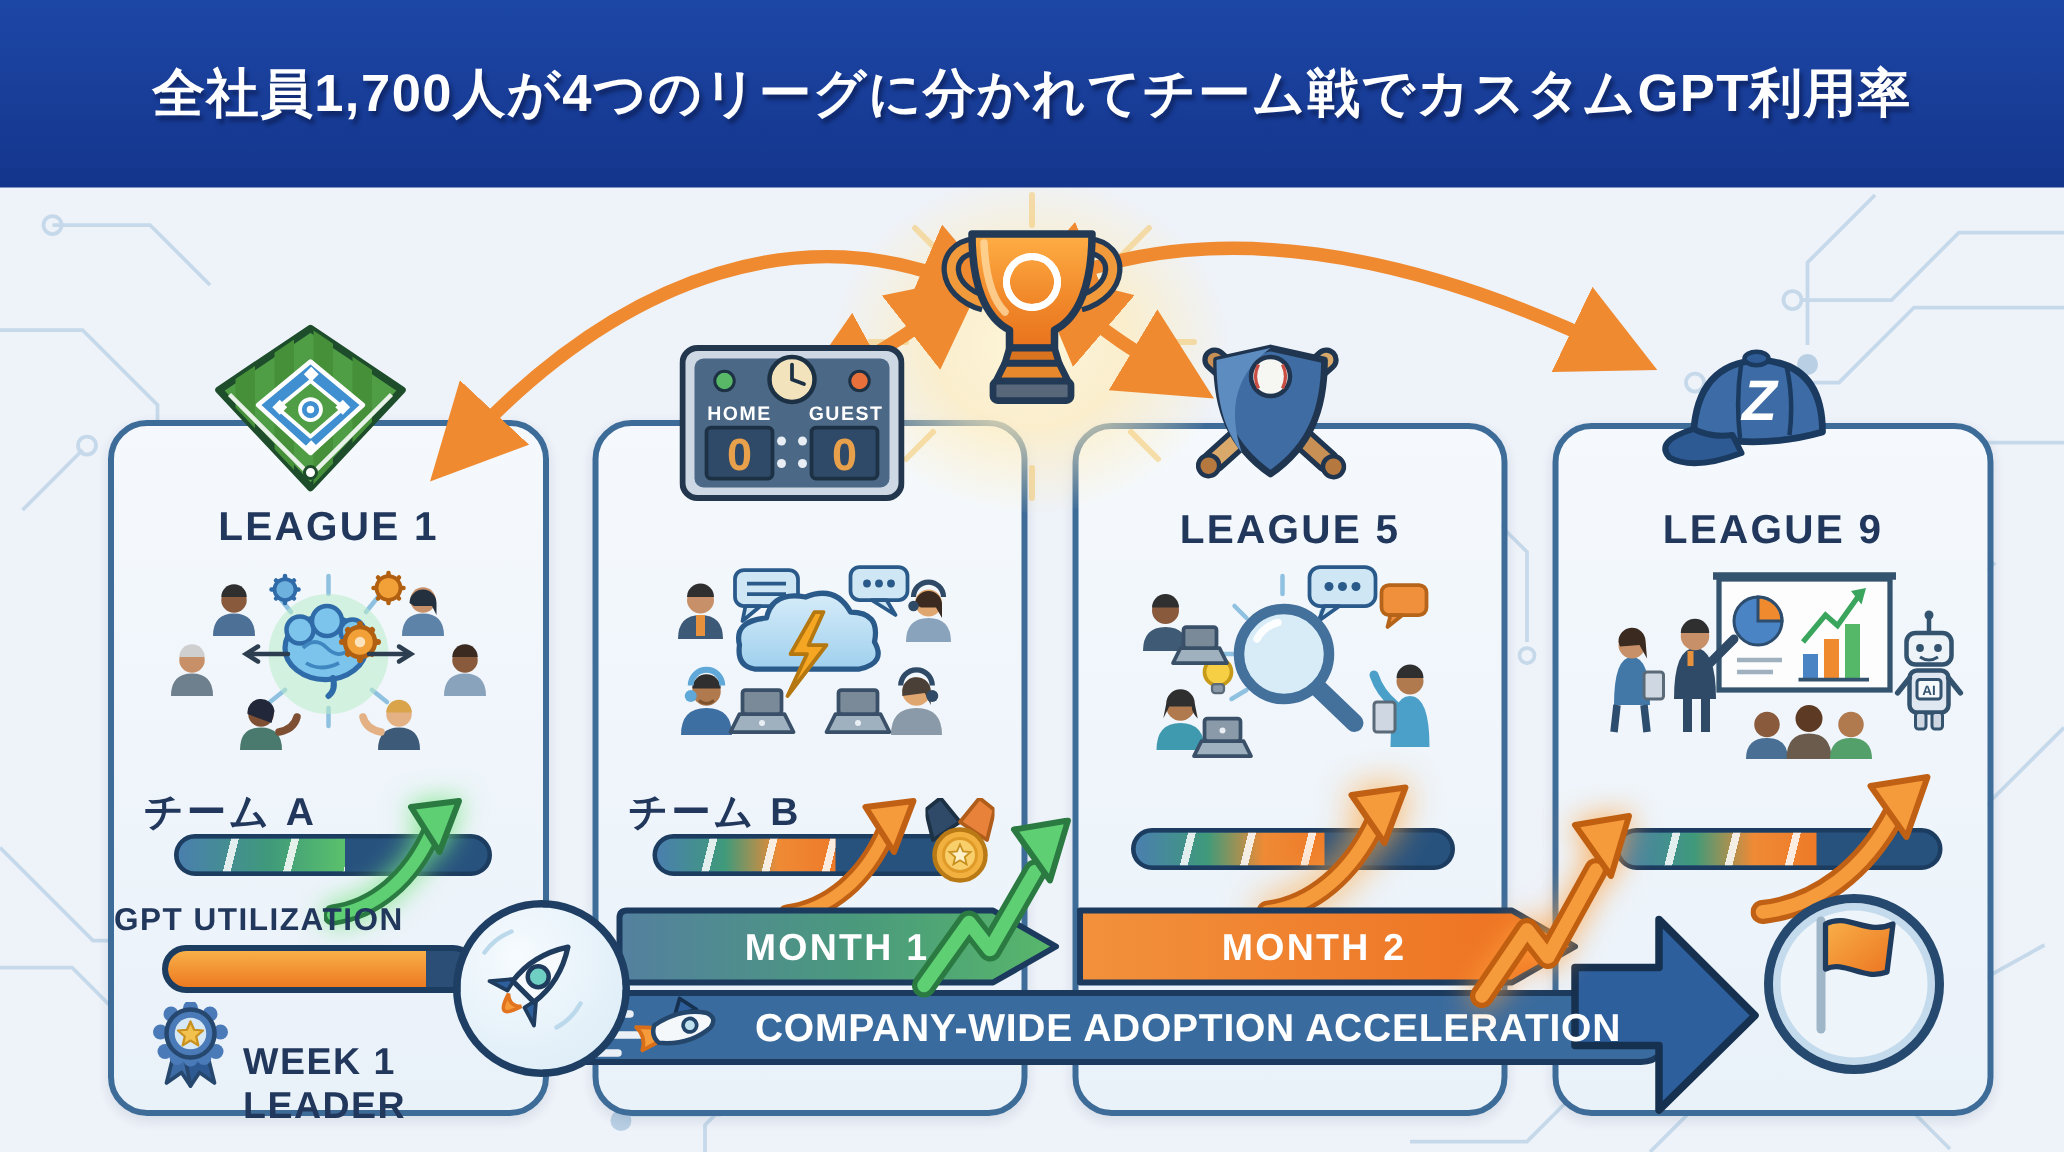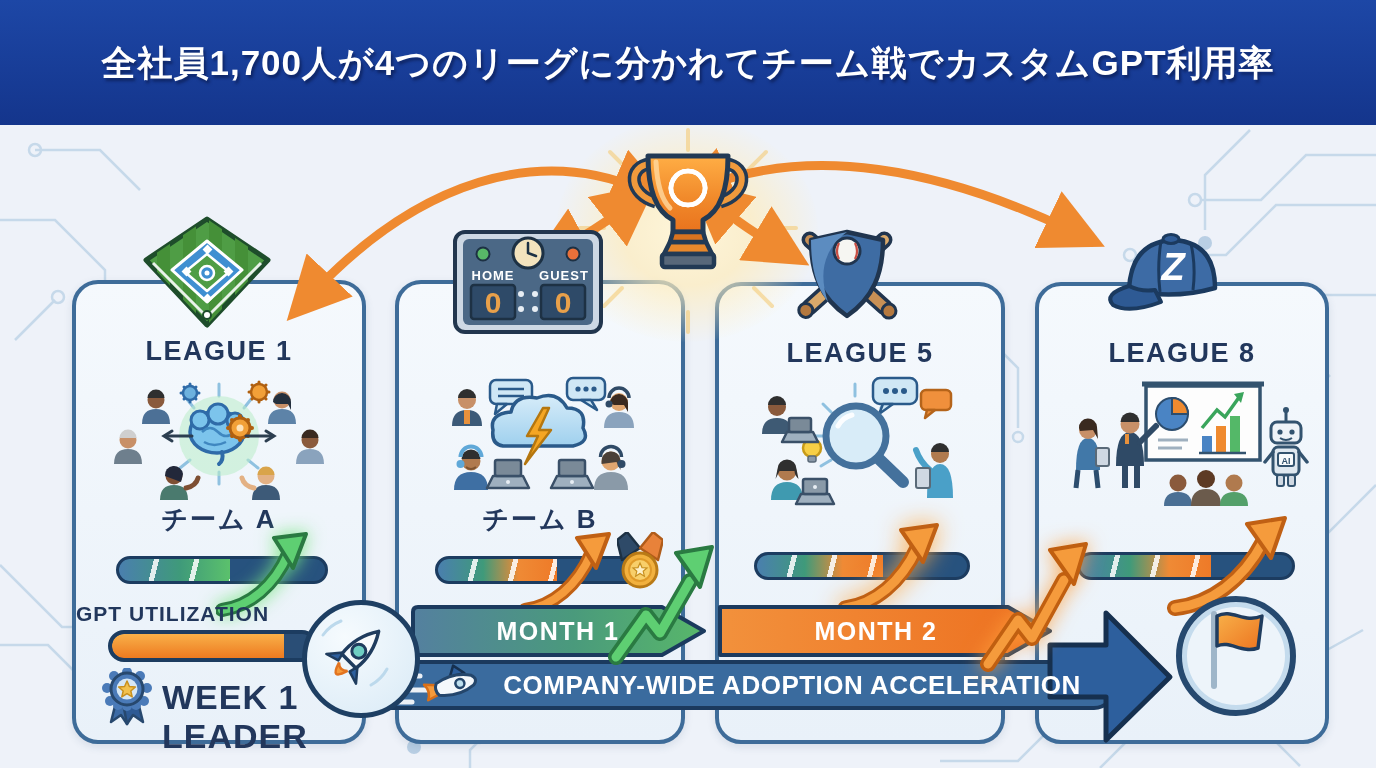--- a/index.html
+++ b/index.html
@@ -11,36 +11,36 @@
   
   #banner{left:0;top:0;width:1376px;height:125px;background:linear-gradient(#1d47a6,#14358c);
     display:flex;flex-direction:row;justify-content:center;align-items:center;z-index:5;}
   .banner-line{color:#fff;font-weight:700;font-size:35px;line-height:52px;letter-spacing:1px;
     text-shadow:2px 3px 3px rgba(8,18,60,.55);white-space:nowrap;}
   
   .card{position:absolute;background:linear-gradient(#f5f9fd,#e9f1f9);border:4px solid #3e6c99;
     border-radius:26px;z-index:2;box-shadow:0 3px 8px rgba(40,70,110,.12);margin-left:10px;}
   .card-title{position:absolute;left:0;right:0;top:52px;text-align:center;color:#22375c;
     font-size:27px;font-weight:700;letter-spacing:1.5px;}
-  .team-label{position:absolute;left:0;right:0;top:218px;text-align:center;color:#22375c;
-    font-size:26px;font-weight:700;letter-spacing:2px;}
+  .team-label{position:absolute;left:0;right:0;top:240px;color:#22375c;
+    font-size:26px;font-weight:700;letter-spacing:2px;padding-left:20px;}
   .illus{position:absolute;left:50%;transform:translateX(-50%);top:88px;}
   
   .pbar{position:absolute;height:22px;background:#27527e;border:3px solid #1c3c60;border-radius:15px;overflow:hidden;}
   .pfill{position:relative;height:100%;border-radius:12px 0 0 12px;}
   .pfill::after{content:"";position:absolute;inset:0;
     background:repeating-linear-gradient(104deg,transparent 0 34px,rgba(255,255,255,.85) 34px 39px);}
   .pfill.cool{background:linear-gradient(90deg,#4a7fae 0%,#3f9a7a 55%,#5bc16c 100%);}
   .pfill.warm{background:linear-gradient(90deg,#4a7fae 0%,#3f9a7a 38%,#ef8a35 68%,#ee7a28 100%);}
   .gpt-label{position:absolute;left:0;right:0;top:318px;text-align:left;color:#22375c;
     font-size:21px;font-weight:700;letter-spacing:1px;}
   .gpt-bar{position:absolute;left:32px;top:346px;width:202px;height:24px;background:#2a4e76;
     border:4px solid #1c3c60;border-radius:16px;overflow:hidden;}
   .gpt-fill{height:100%;background:linear-gradient(#f8b049,#ee7a20);border-radius:12px 0 0 12px;}
-  .week-label{position:absolute;left:86px;top:394px;color:#22375c;font-size:34px;font-weight:700;letter-spacing:1px;}
+  .week-label{position:absolute;left:86px;top:410px;color:#22375c;font-size:25px;font-weight:700;letter-spacing:1px;}
   
   .bar-label{fill:#ffffff;font-weight:700;font-size:25px;letter-spacing:1.5px;}
   .accel-label{fill:#ffffff;font-weight:700;font-size:26px;letter-spacing:.5px;}
   .circleBadge{position:absolute;border-radius:50%;}
   #rocket-circle{left:302px;top:600px;width:108px;height:108px;border:5px solid #1e3f63;
     background:radial-gradient(circle at 35% 30%,#f6fbfe,#d9eaf6);z-index:8;}
   #flag-circle{left:1176px;top:596px;width:108px;height:108px;border:6px solid #26496f;
     background:#edf4fa;box-shadow:inset 0 0 0 5px #c4dbed;z-index:8;}
   .z4{z-index:4;} .z6{z-index:6;} .z7{z-index:7;} .z3{z-index:3;} .z1{z-index:1;}
   #trophy-glow{left:556px;top:118px;width:262px;height:224px;z-index:3;
@@ -489,21 +489,21 @@
           <circle cx="22" cy="55.5" r="7" fill="#b5793f" stroke="#20354f" stroke-width="3"></circle>
         </g>
     </g>
     <path d="M77,14 L113,22 C113,56 103,80 77,98 C51,80 41,56 41,22 Z" fill="#3e6ca3" stroke="#20354f" stroke-width="4.5" stroke-linejoin="round"></path>
     <path d="M77,14 L41,22 C41,50 46,68 58,84 C50,60 50,34 77,14 Z" fill="#5c8cc0"></path>
     <circle cx="77" cy="33" r="13" fill="#f6f6f2" stroke="#20354f" stroke-width="3"></circle>
     <path d="M69,25 q-4,8 0,16 M85,25 q4,8 0,16" fill="none" stroke="#c94f44" stroke-width="2.2"></path>
   </svg>
 
   <div class="card" style="left:1025px;top:282px;width:286px;height:454px;">
-    <div class="card-title">LEAGUE 8</div>
+    <div class="card-title">LEAGUE 9</div>
     <svg class="illus" width="256" height="132" viewBox="0 0 256 132">
       <g>
         <line x1="88" y1="10" x2="210" y2="10" stroke="#33536f" stroke-width="5"></line>
         <rect x="92" y="12" width="114" height="74" fill="#fdfdfd" stroke="#33536f" stroke-width="3.5"></rect>
         <g>
           <circle cx="118" cy="40" r="16" fill="#4a84c4" stroke="#2c4d6e" stroke-width="2"></circle>
           <path d="M118,40 L134,40 A16,16 0 0 0 118,24 Z" fill="#ef8a2f" stroke="#2c4d6e" stroke-width="2"></path>
         </g>
         <line x1="104" y1="66" x2="134" y2="66" stroke="#9fb0bf" stroke-width="3"></line>
         <line x1="104" y1="74" x2="128" y2="74" stroke="#9fb0bf" stroke-width="3"></line>

